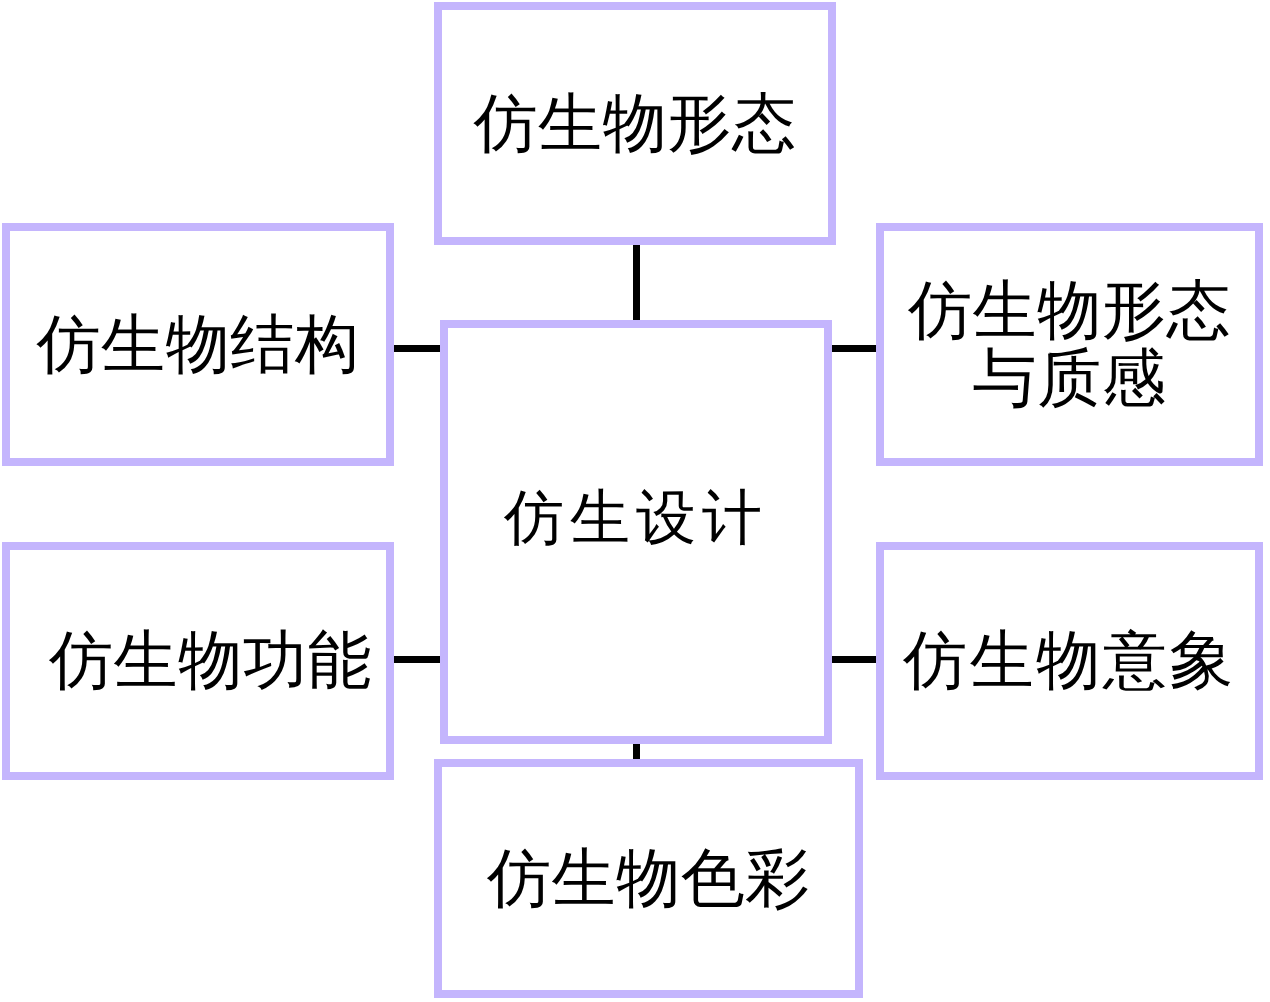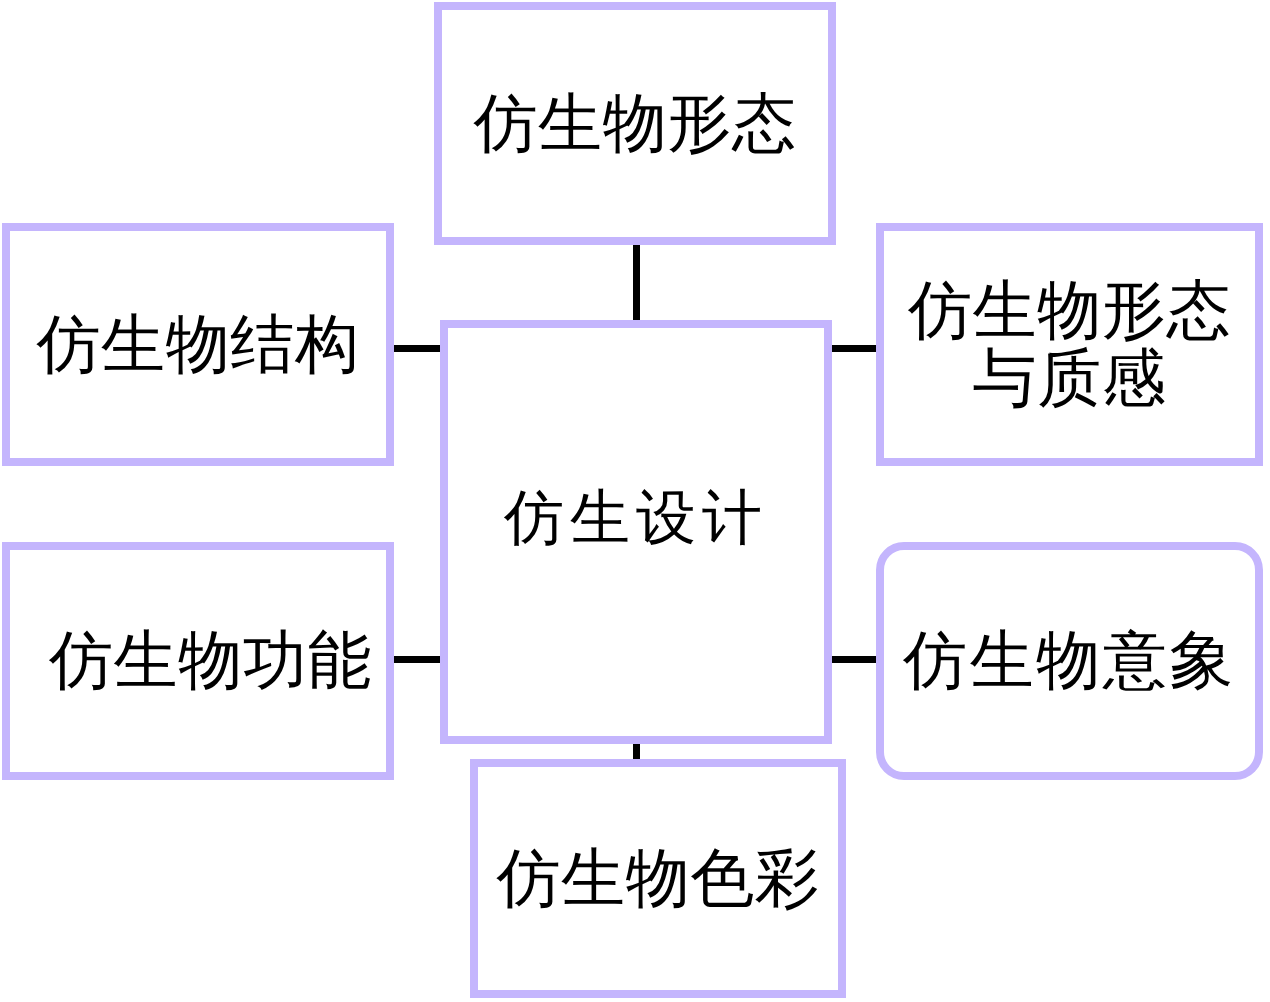--- a/index.html
+++ b/index.html
@@ -35,22 +35,22 @@
     line-height: 1.06;
     letter-spacing: 0.01em;
     white-space: pre-line;
   }
   
   #node-top      { left: 434px; top: 2px;   width: 402px; height: 243px; }
   #node-left-top { left: 2px;   top: 223px; width: 392px; height: 243px; justify-content: center; }
   #node-right-top{ left: 876px; top: 223px; width: 387px; height: 243px; }
   #node-center   { left: 440px; top: 320px; width: 392px; height: 424px; }
   #node-left-bot { left: 2px;   top: 542px; width: 392px; height: 238px; }
-  #node-right-bot{ left: 876px; top: 542px; width: 387px; height: 238px; border-radius: 28px; }
-  #node-bottom   { left: 434px; top: 759px; width: 376px; height: 239px; margin-left: 36px; }
+  #node-right-bot{ left: 876px; top: 542px; width: 387px; height: 238px; }
+  #node-bottom   { left: 434px; top: 759px; width: 429px; height: 239px; }
 
   
   #node-top .node-label       { font-size: 64px; }
   #node-left-top .node-label  { font-size: 64px; }
   #node-right-top .node-label { font-size: 64px; }
   #node-center .node-label    { font-size: 60px; letter-spacing: 0.10em; position: relative; top: -14px; }
   #node-left-bot .node-label  { font-size: 64px; margin-left: 25px; }
   #node-right-bot .node-label { font-size: 64px; letter-spacing: 0.04em; }
   #node-bottom .node-label    { font-size: 64px; }
 

